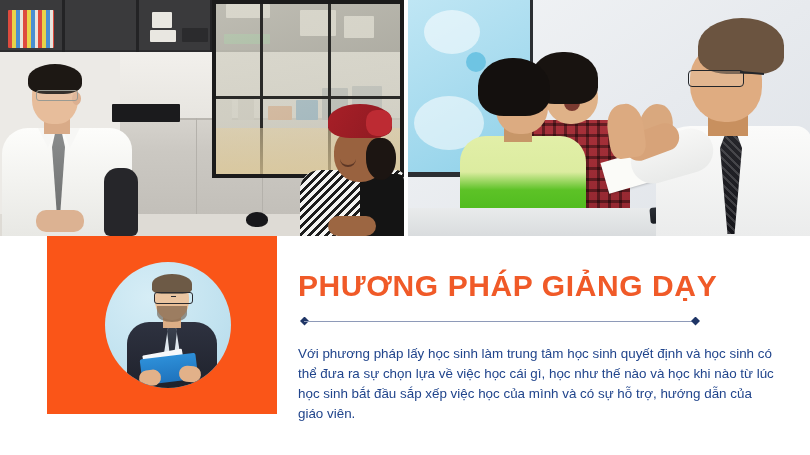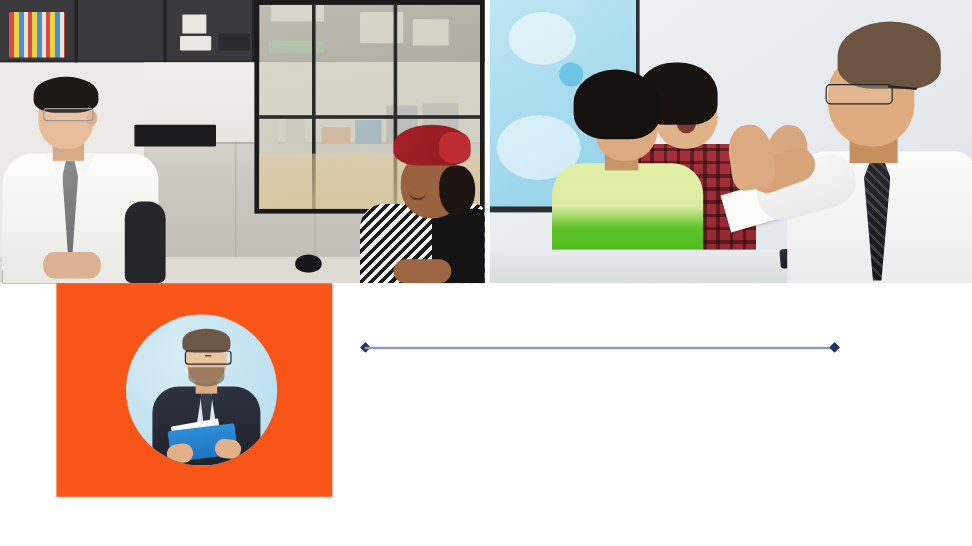--- a/index.html
+++ b/index.html
@@ -581,20 +581,22 @@
   <div class="av-hair"></div>
   <div class="av-glasses"></div>
   <div class="av-glasses-bridge"></div>
   <div class="av-book-page"></div>
   <div class="av-book"></div>
   <div class="av-hand-l"></div>
   <div class="av-hand-r"></div>
 </div>
 
 <div class="content">
+  <h1 class="headline">PHƯƠNG PHÁP GIẢNG DẠY</h1>
 
   <div class="divider">
     <div class="divider-cap left"></div>
     <div class="divider-line"></div>
     <div class="divider-cap right"></div>
   </div>
 
+  <p class="body-text">Với phương pháp lấy học sinh làm trung tâm học sinh quyết định và học sinh có thể đưa ra sự chọn lựa về việc học cái gì, học như thế nào và học khi nào từ lúc học sinh bắt đầu sắp xếp việc học của mình và có sự hỗ trợ, hướng dẫn của giáo viên.</p>
 </div>
 
 </body></html>

